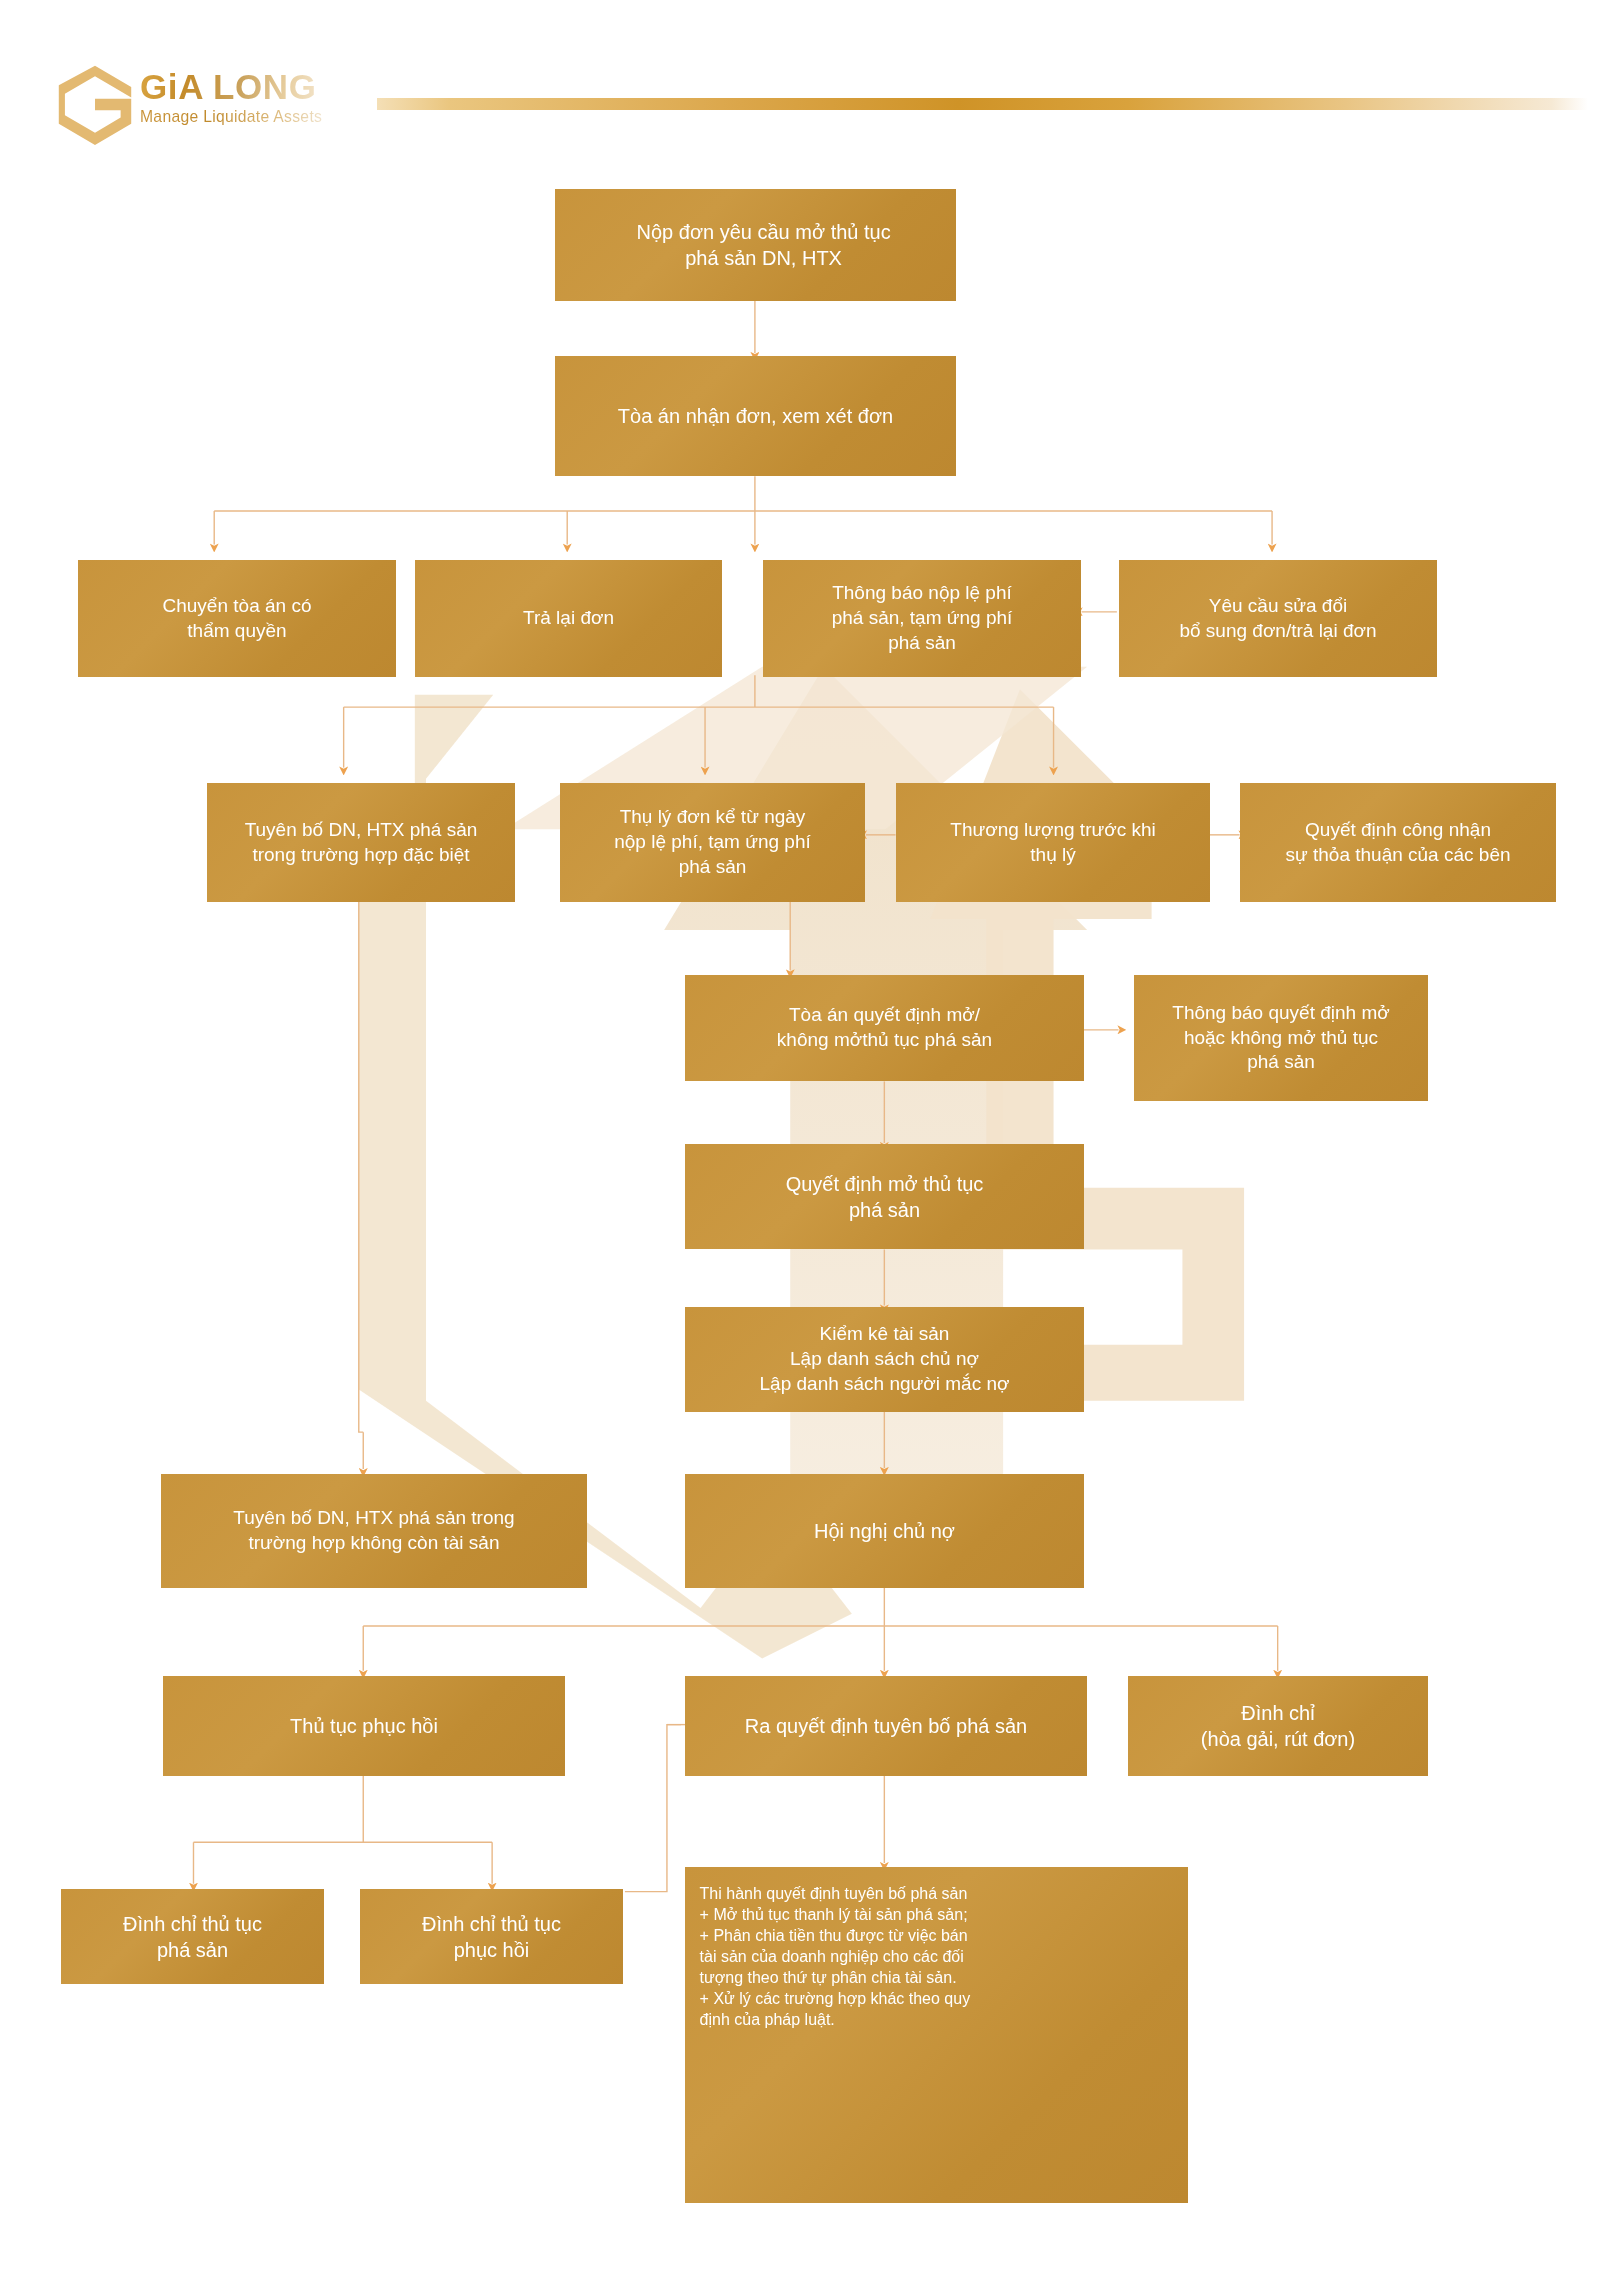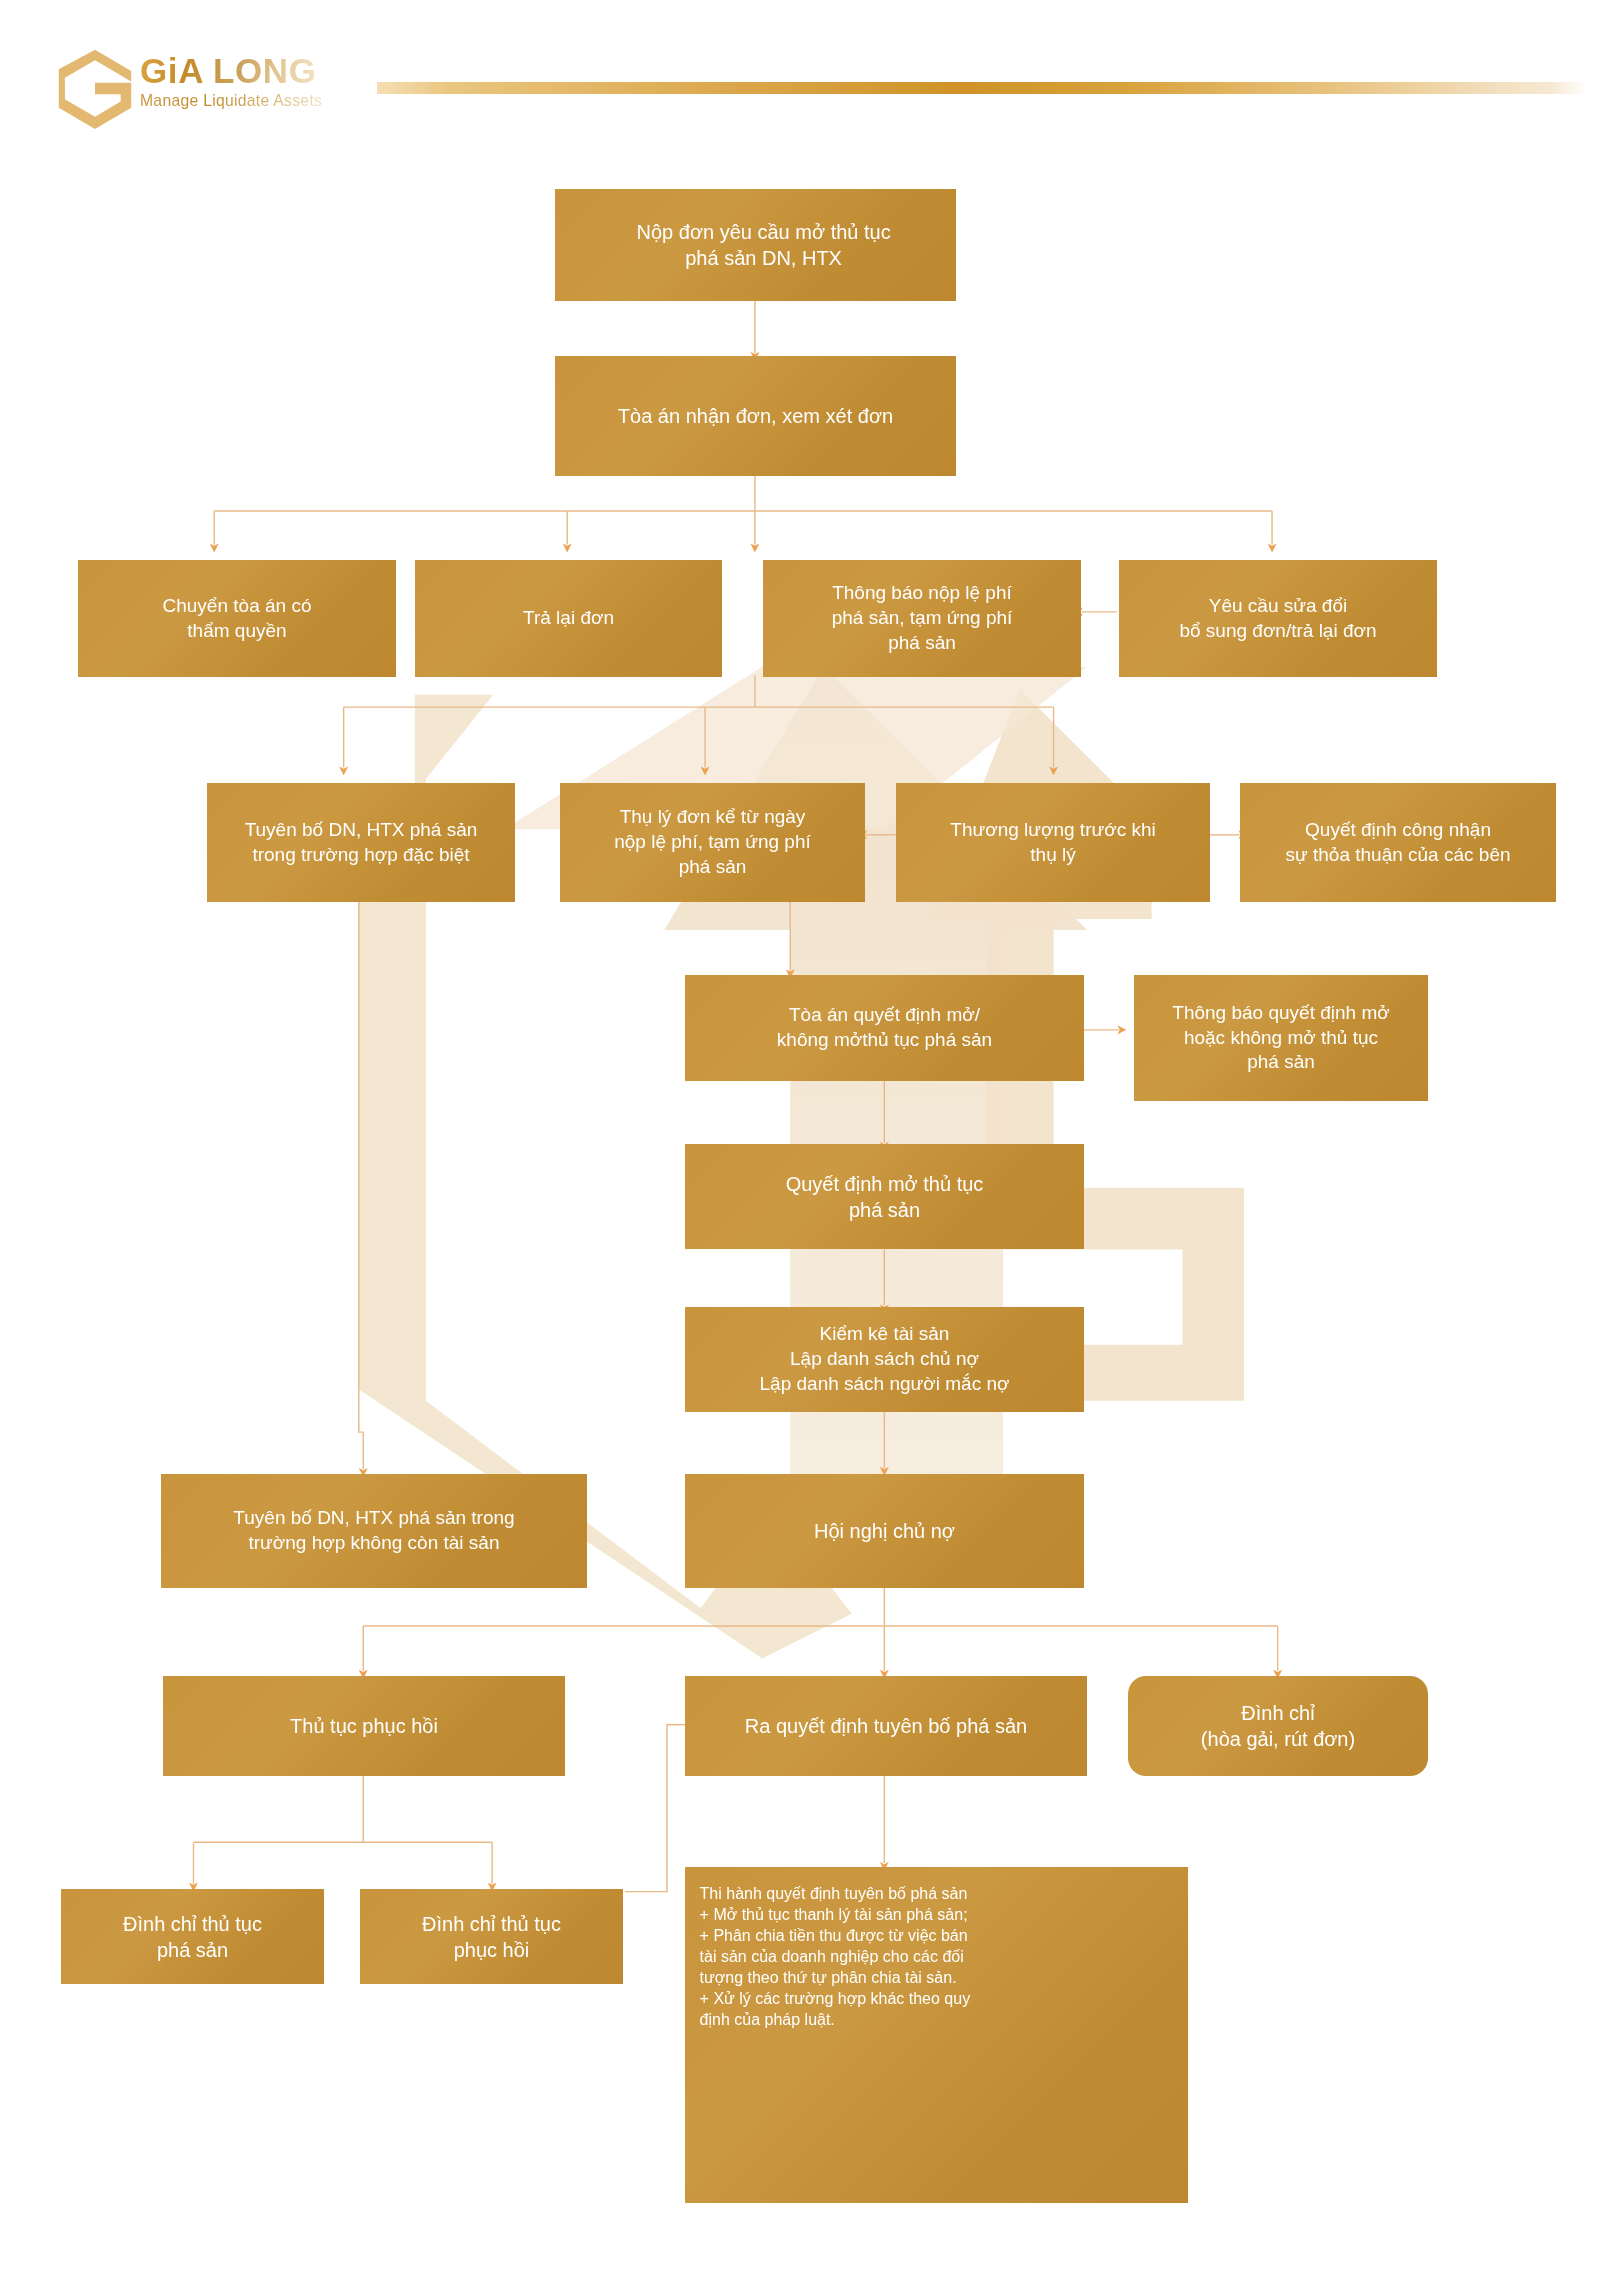--- a/index.html
+++ b/index.html
@@ -1,21 +1,21 @@
 <!DOCTYPE html>
 <html style="font-size:9px"><head>
 <meta charset="utf-8">
 <style>
   html,body{margin:0;padding:0;background:#ffffff;}
   body{
     font-family:"Liberation Sans", sans-serif;
     width:1623px;height:2295px;position:relative;overflow:hidden;
   }
   
-  #header{position:absolute;left:0;top:0;width:1623px;height:146px;}
+  #header{position:absolute;left:0;top:16px;width:1623px;height:146px;}
   #logo-mark{position:absolute;left:56px;top:48px;width:78px;height:81px;}
   #logo-text{position:absolute;left:140px;top:53px;}
   #logo-name{
     font-size:35px;font-weight:bold;letter-spacing:0.6px;line-height:1.0;
     background:linear-gradient(100deg,#d9a441 0%,#c48b2a 25%,#caa25c 55%,#e8cfa1 80%,#f4e6ce 100%);
     -webkit-background-clip:text;background-clip:text;color:transparent;
     -webkit-text-fill-color:transparent;
   }
   #logo-tagline{
     font-size:15.7px;line-height:1.1;margin-top:4px;letter-spacing:0.3px;
@@ -172,21 +172,21 @@
 <div class="node" style="left:685px; top:1307px; width:399px; height:105px;">Kiểm kê tài sản
 Lập danh sách chủ nợ
 Lập danh sách người mắc nợ</div>
 
 <div class="node" style="left:161px;  top:1474px; width:426px; height:114px;">Tuyên bố DN, HTX phá sản trong
 trường hợp không còn tài sản</div>
 <div class="node big" style="left:685px; top:1474px; width:399px; height:114px;">Hội nghị chủ nợ</div>
 
 <div class="node big" style="left:163px;  top:1676px; width:402px; height:100px;">Thủ tục phục hồi</div>
 <div class="node big" style="left:685px; top:1676px; width:402px; height:100px;">Ra quyết định tuyên bố phá sản</div>
-<div class="node big" style="left:1128px; top:1676px; width:300px; height:100px;border-radius:18px;">Đình chỉ
+<div class="node big" style="left:1128px; top:1676px; width:300px; height:100px;">Đình chỉ
 (hòa gải, rút đơn)</div>
 
 <div class="node big" style="left:61px;  top:1889px; width:263px; height:95px;">Đình chỉ thủ tục
 phá sản</div>
 <div class="node big" style="left:360px;  top:1889px; width:263px; height:95px;">Đình chỉ thủ tục
 phục hồi</div>
 
 <div class="node left-al" style="left:685px; top:1867px; width:503px; height:336px; font-size:16px;">Thi hành quyết định tuyên bố phá sản
 + Mở thủ tục thanh lý tài sản phá sản;
 + Phân chia tiền thu được từ việc bán

